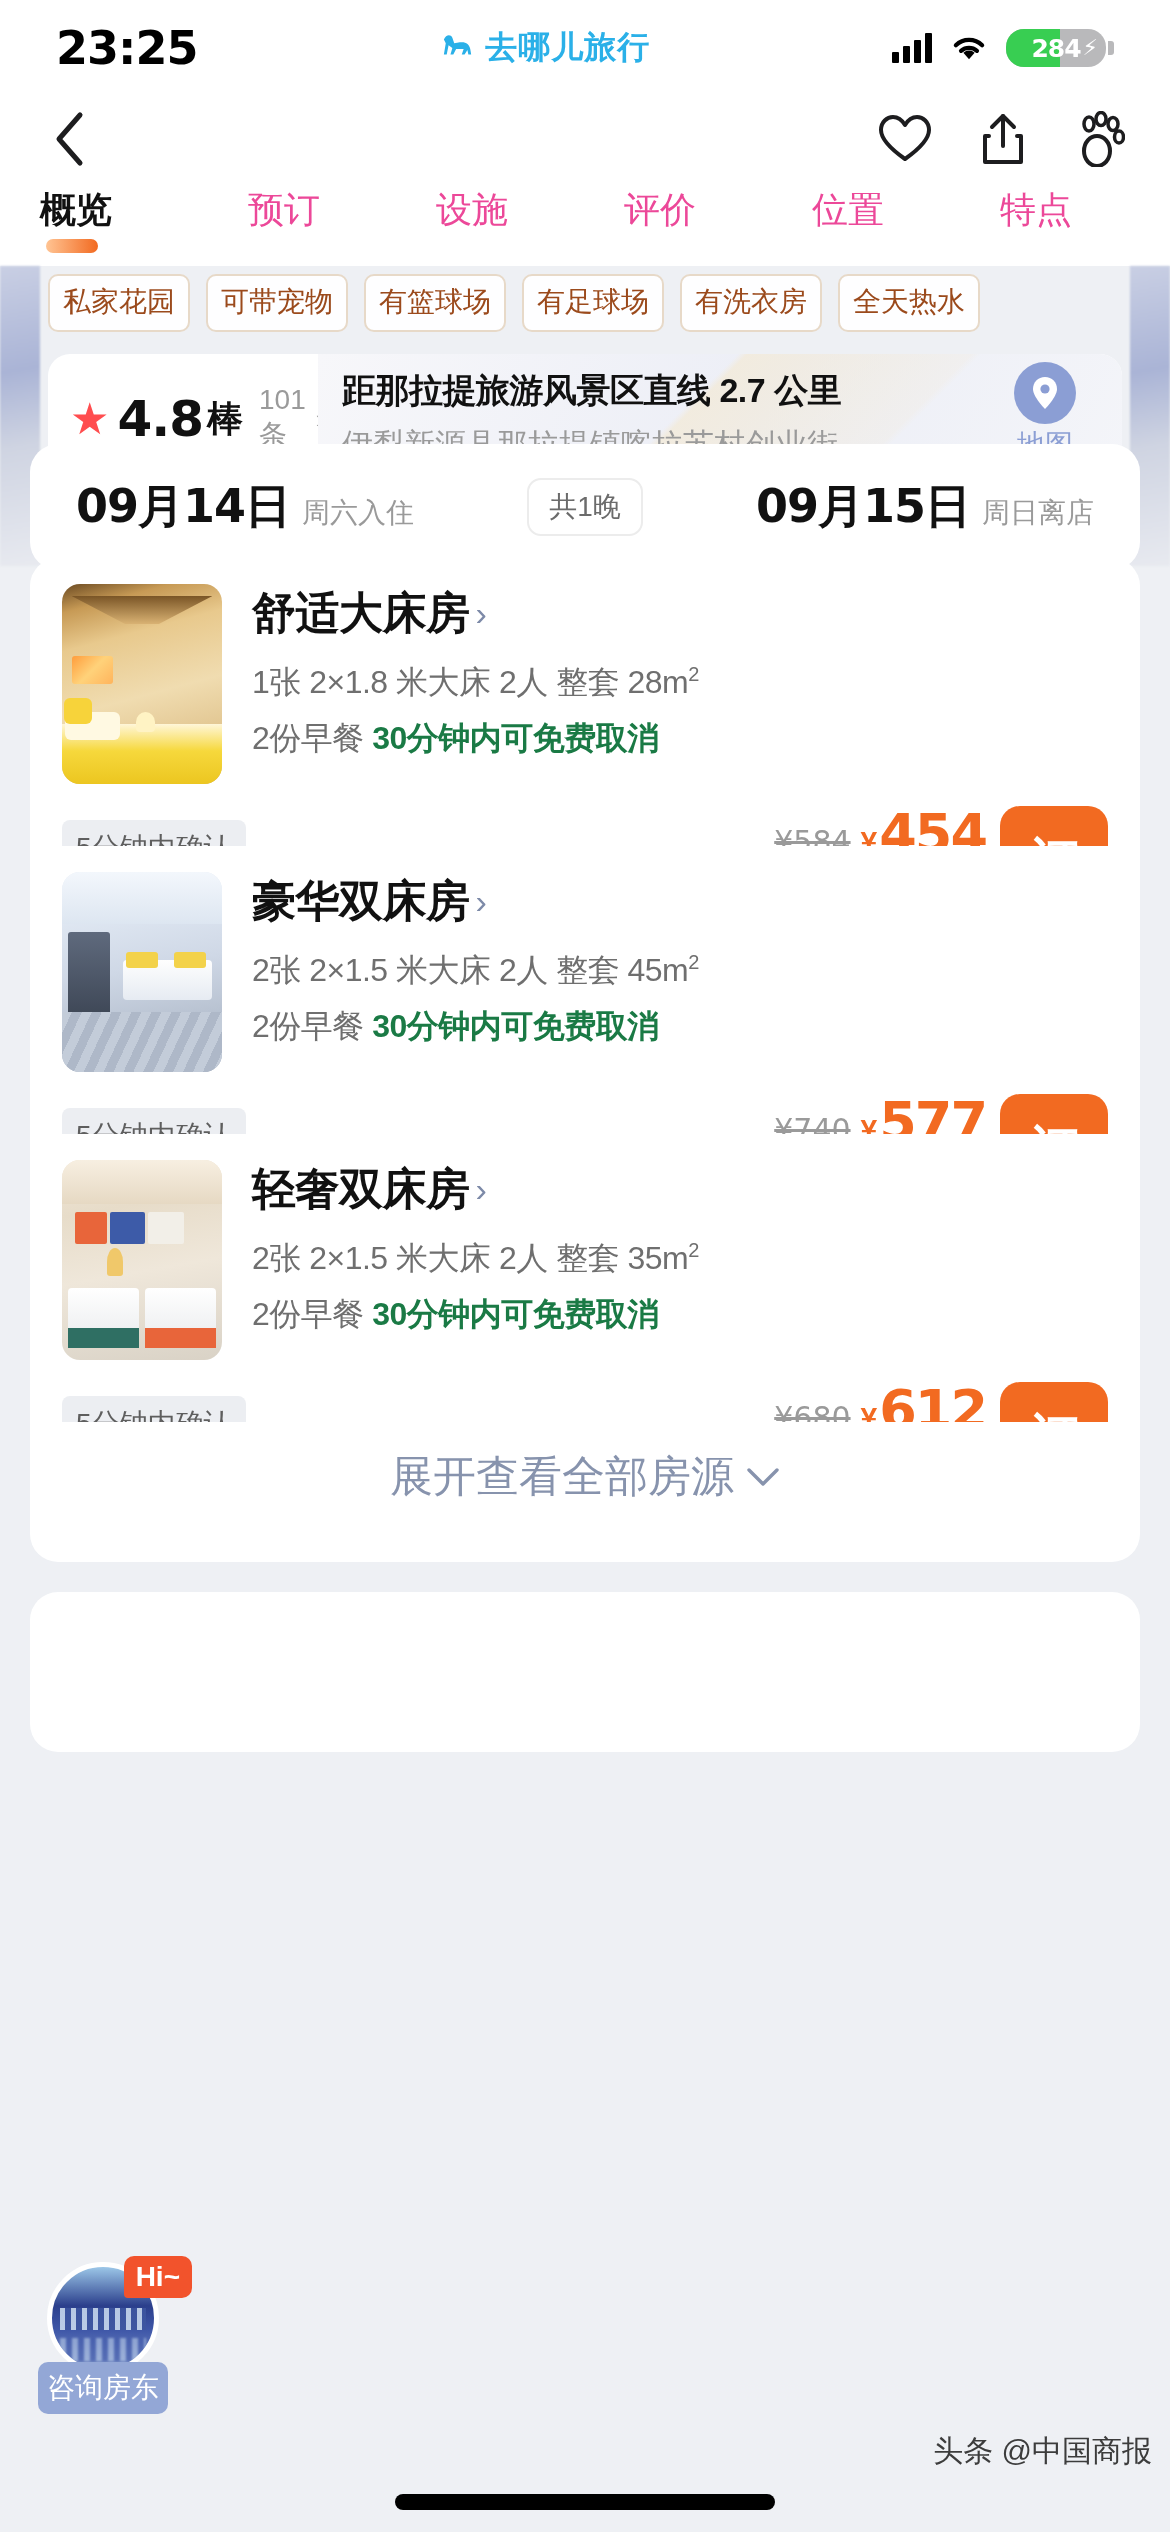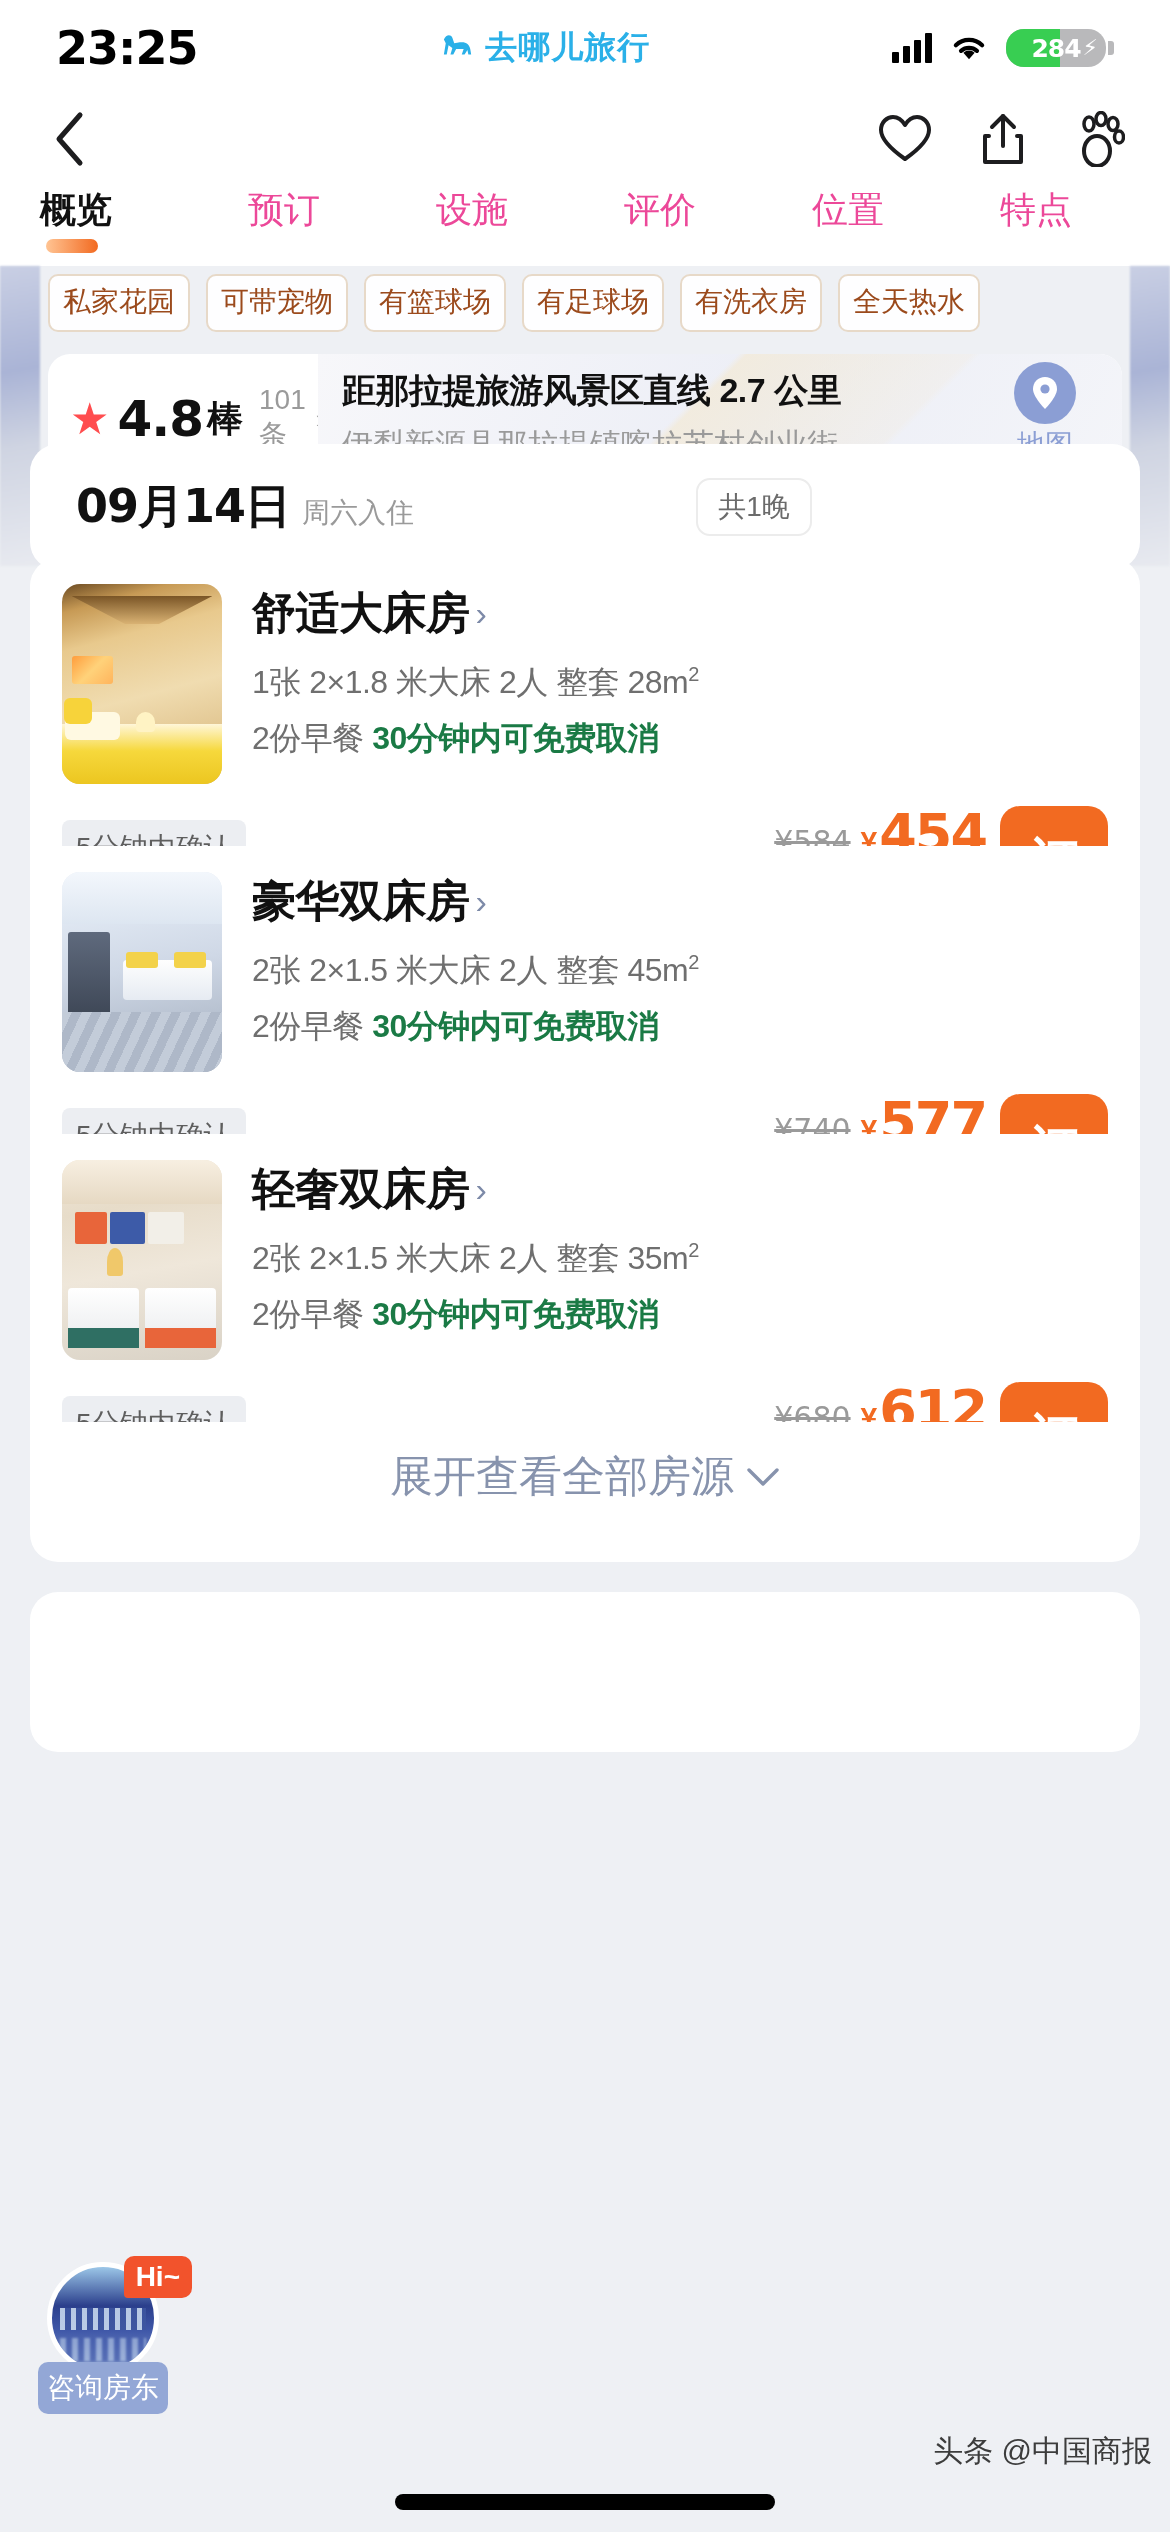--- a/index.html
+++ b/index.html
@@ -392,20 +392,24 @@
         </div>
       </div>
     </div>
 
     <div class="date-card" style="top:178px;">
       <div class="date-left">
         <span class="date-num">09月14日</span>
         <span class="date-sub">周六入住</span>
       </div>
       <div class="nights">共1晚</div>
+      <div class="date-right">
+        <span class="date-num">09月15日</span>
+        <span class="date-sub">周日离店</span>
+      </div>
     </div>
 
     <div class="room-card" style="top:292px;">
       <div class="room-row">
         <div class="room-thumb">
           <div style="position:absolute;inset:0;background:linear-gradient(165deg,#6b4a22 0%,#c79a55 12%,#e8c98d 28%,#f0dcb0 55%,#e3c894 75%,#cfae73 100%);"></div>
           <div style="position:absolute;left:6%;top:6%;width:88%;height:14%;background:linear-gradient(180deg,#7a5526,#d9b273);clip-path:polygon(0 0,100% 0,62% 100%,38% 100%);"></div>
           <div style="position:absolute;left:6%;top:36%;width:26%;height:14%;background:linear-gradient(135deg,#ff9d3c,#ffd27a,#ffb45c);border-radius:3px;"></div>
           <div style="position:absolute;left:0;bottom:0;width:100%;height:30%;background:linear-gradient(180deg,#fff6d8,#f6d83c 45%,#ecc620);"></div>
           <div style="position:absolute;left:2%;bottom:22%;width:34%;height:14%;background:#fff9e2;border-radius:6px;"></div>

